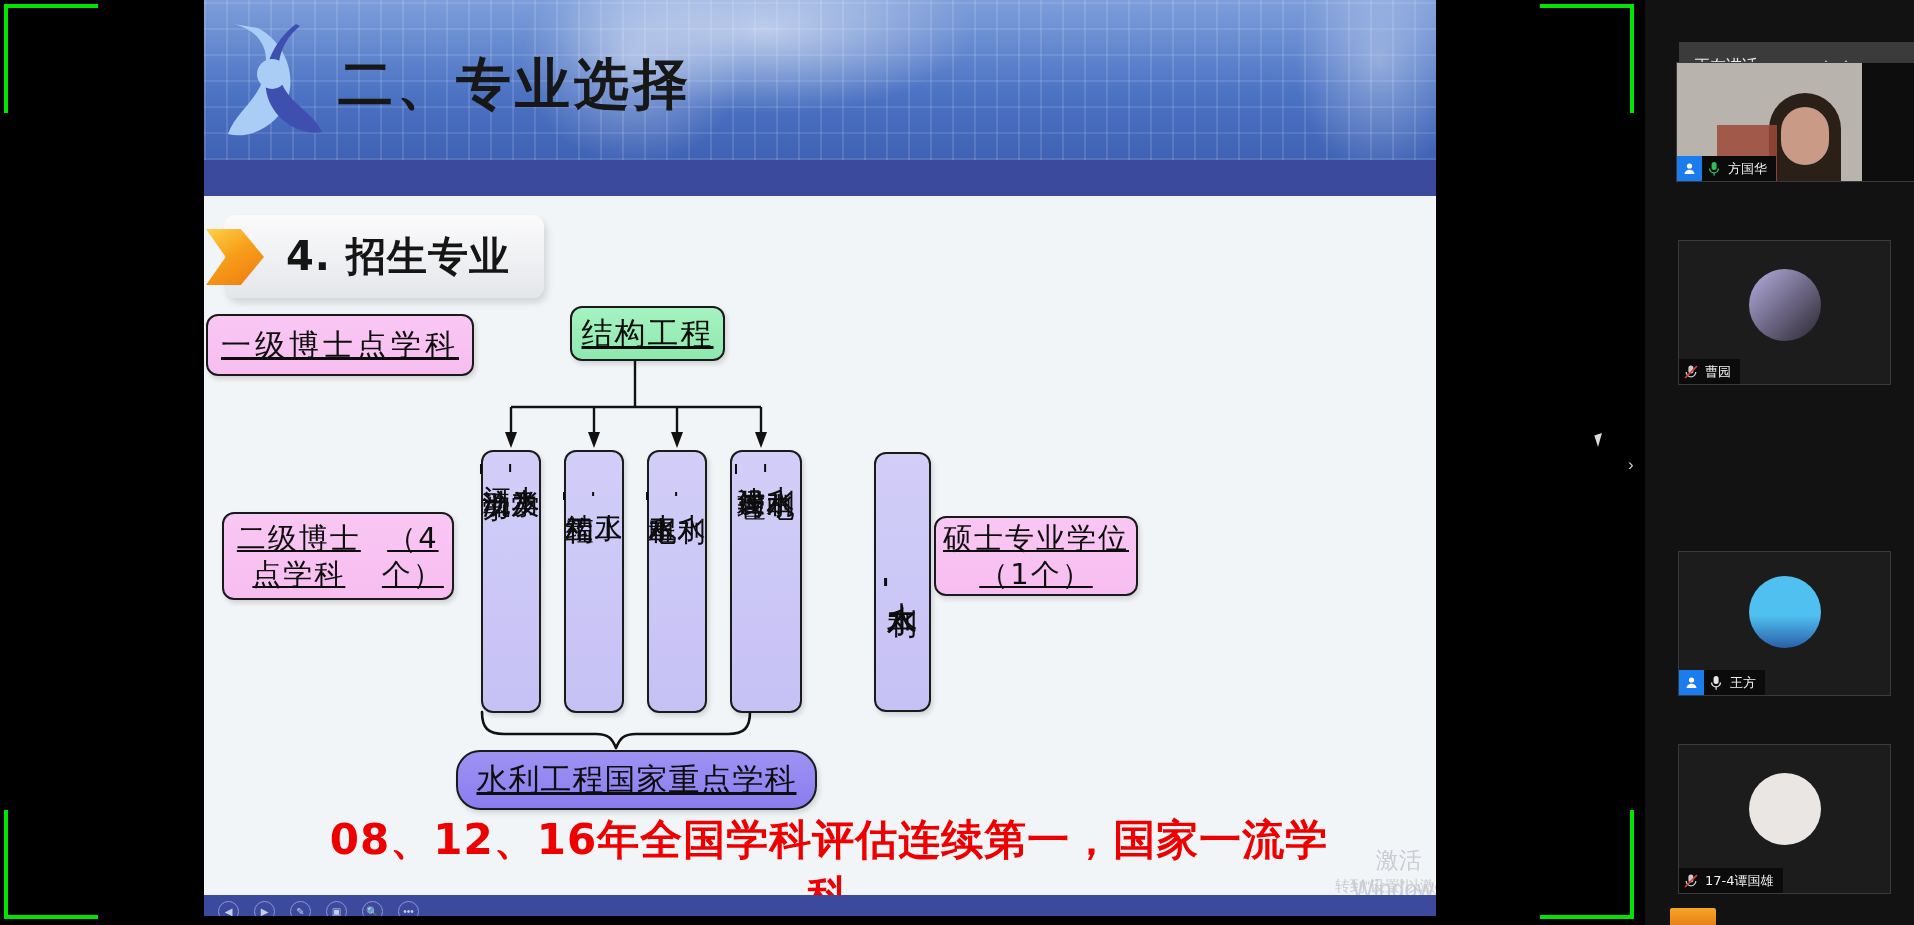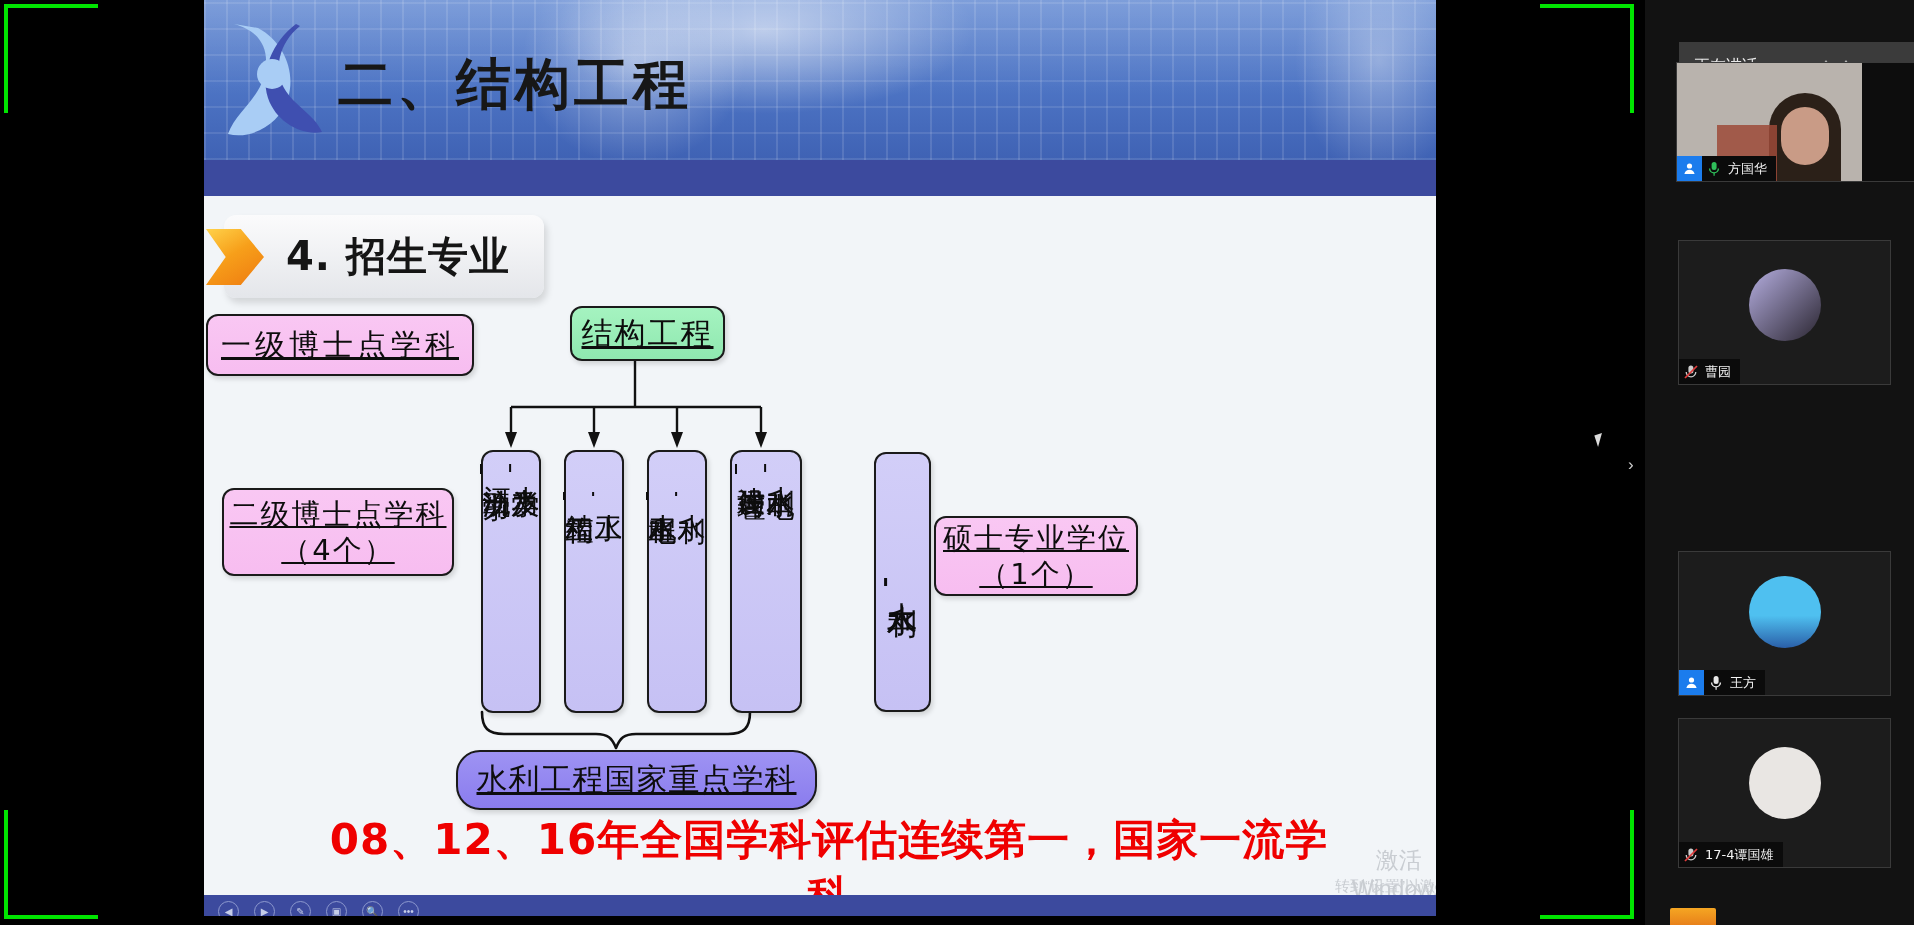--- a/index.html
+++ b/index.html
@@ -98,21 +98,21 @@
   <div id="slide">
 
     <div class="slide-banner"></div>
     <div class="banner-band"></div>
 
     <svg class="banner-glyph" viewBox="0 0 110 130">
       <path d="M16 10 C46 18 52 40 46 62 C40 86 18 98 10 120 C34 126 62 110 70 84 C78 58 66 28 40 14 Z" fill="#a9cdf5"></path>
       <path d="M82 12 C60 30 56 56 66 74 C76 92 96 100 104 118 C84 122 58 108 50 84 C42 58 54 28 78 10 Z" fill="#3f4fb0"></path>
       <circle cx="54" cy="60" r="15" fill="#a9cdf5"></circle>
     </svg>
-    <div class="slide-title">二、结构工程</div>
+    <div class="slide-title">二、专业选择</div>
 
     <div class="sec-plate">
       <div class="sec-arrow"></div>
       <div class="sec-text">4. 招生专业</div>
     </div>
 
     <svg style="position:absolute;left:0;top:0;width:1232px;height:916px;pointer-events:none">
       <g stroke="#111" stroke-width="2.4" fill="none">
         <path d="M431 350 L431 407"></path>
         <path d="M307 407 L557 407"></path>
@@ -126,21 +126,21 @@
         <path d="M384 432 L396 432 L390 448 Z"></path>
         <path d="M467 432 L479 432 L473 448 Z"></path>
         <path d="M551 432 L563 432 L557 448 Z"></path>
       </g>
       <path d="M278 712 C278 728 284 734 300 734 L392 734 C404 734 408 738 412 748
                C416 738 420 734 432 734 L524 734 C540 734 546 728 546 712" stroke="#111" stroke-width="2.6" fill="none" stroke-linecap="round" stroke-linejoin="round"></path>
     </svg>
 
     <div class="box pink" style="left:2px;top:314px;width:268px;height:62px;font-size:30px;letter-spacing:4px;">一级博士点学科</div>
 
-    <div class="box pink" style="left:18px;top:488px;width:232px;height:88px;font-size:29px;line-height:1.25;flex-direction:column;letter-spacing:2px;">
+    <div class="box pink" style="left:18px;top:512px;width:232px;height:88px;font-size:29px;line-height:1.25;flex-direction:row;letter-spacing:2px;">
       <span>二级博士点学科</span>
       <span>（4个）</span>
     </div>
 
     <div class="box green" style="left:366px;top:306px;width:155px;height:55px;font-size:31px;letter-spacing:2px;">结构工程</div>
 
     <div class="box purple" style="left:277px;top:450px;width:60px;height:263px;">
       <div class="vwrap">
         <span class="vtext" style="font-size:28px">水力学及</span>
         <span class="vtext" style="font-size:28px">河流动力学</span>
@@ -256,21 +256,21 @@
         <svg width="12" height="16" viewBox="0 0 12 16">
             <rect x="3.6" y="1" width="5" height="8" rx="2.5" fill="#e8e8e8"></rect>
             <path d="M1.6 7.5a4.4 4.4 0 0 0 8.8 0" stroke="#e8e8e8" stroke-width="1.4" fill="none"></path>
             <rect x="5.5" y="11.6" width="1.2" height="3.2" fill="#e8e8e8"></rect>
           </svg>
       </div>
       <div class="pname">王方</div>
     </div>
   </div>
 
-  <div class="tile" style="top:718px;height:150px">
+  <div class="tile" style="top:744px;height:150px">
     <div class="avatar" style="top:28px;width:72px;height:72px;background:#e9e6e3"></div>
     <div class="namebar">
       <div class="micbox">
         <svg width="16" height="16" viewBox="0 0 16 16">
             <rect x="5.4" y="1.6" width="5" height="8" rx="2.5" fill="#ccc"></rect>
             <path d="M3.2 8a4.8 4.8 0 0 0 9.6 0" stroke="#ccc" stroke-width="1.3" fill="none"></path>
             <line x1="2" y1="14" x2="14" y2="2" stroke="#e03b3b" stroke-width="1.7"></line>
           </svg>
       </div>
       <div class="pname">17-4谭国雄</div>

